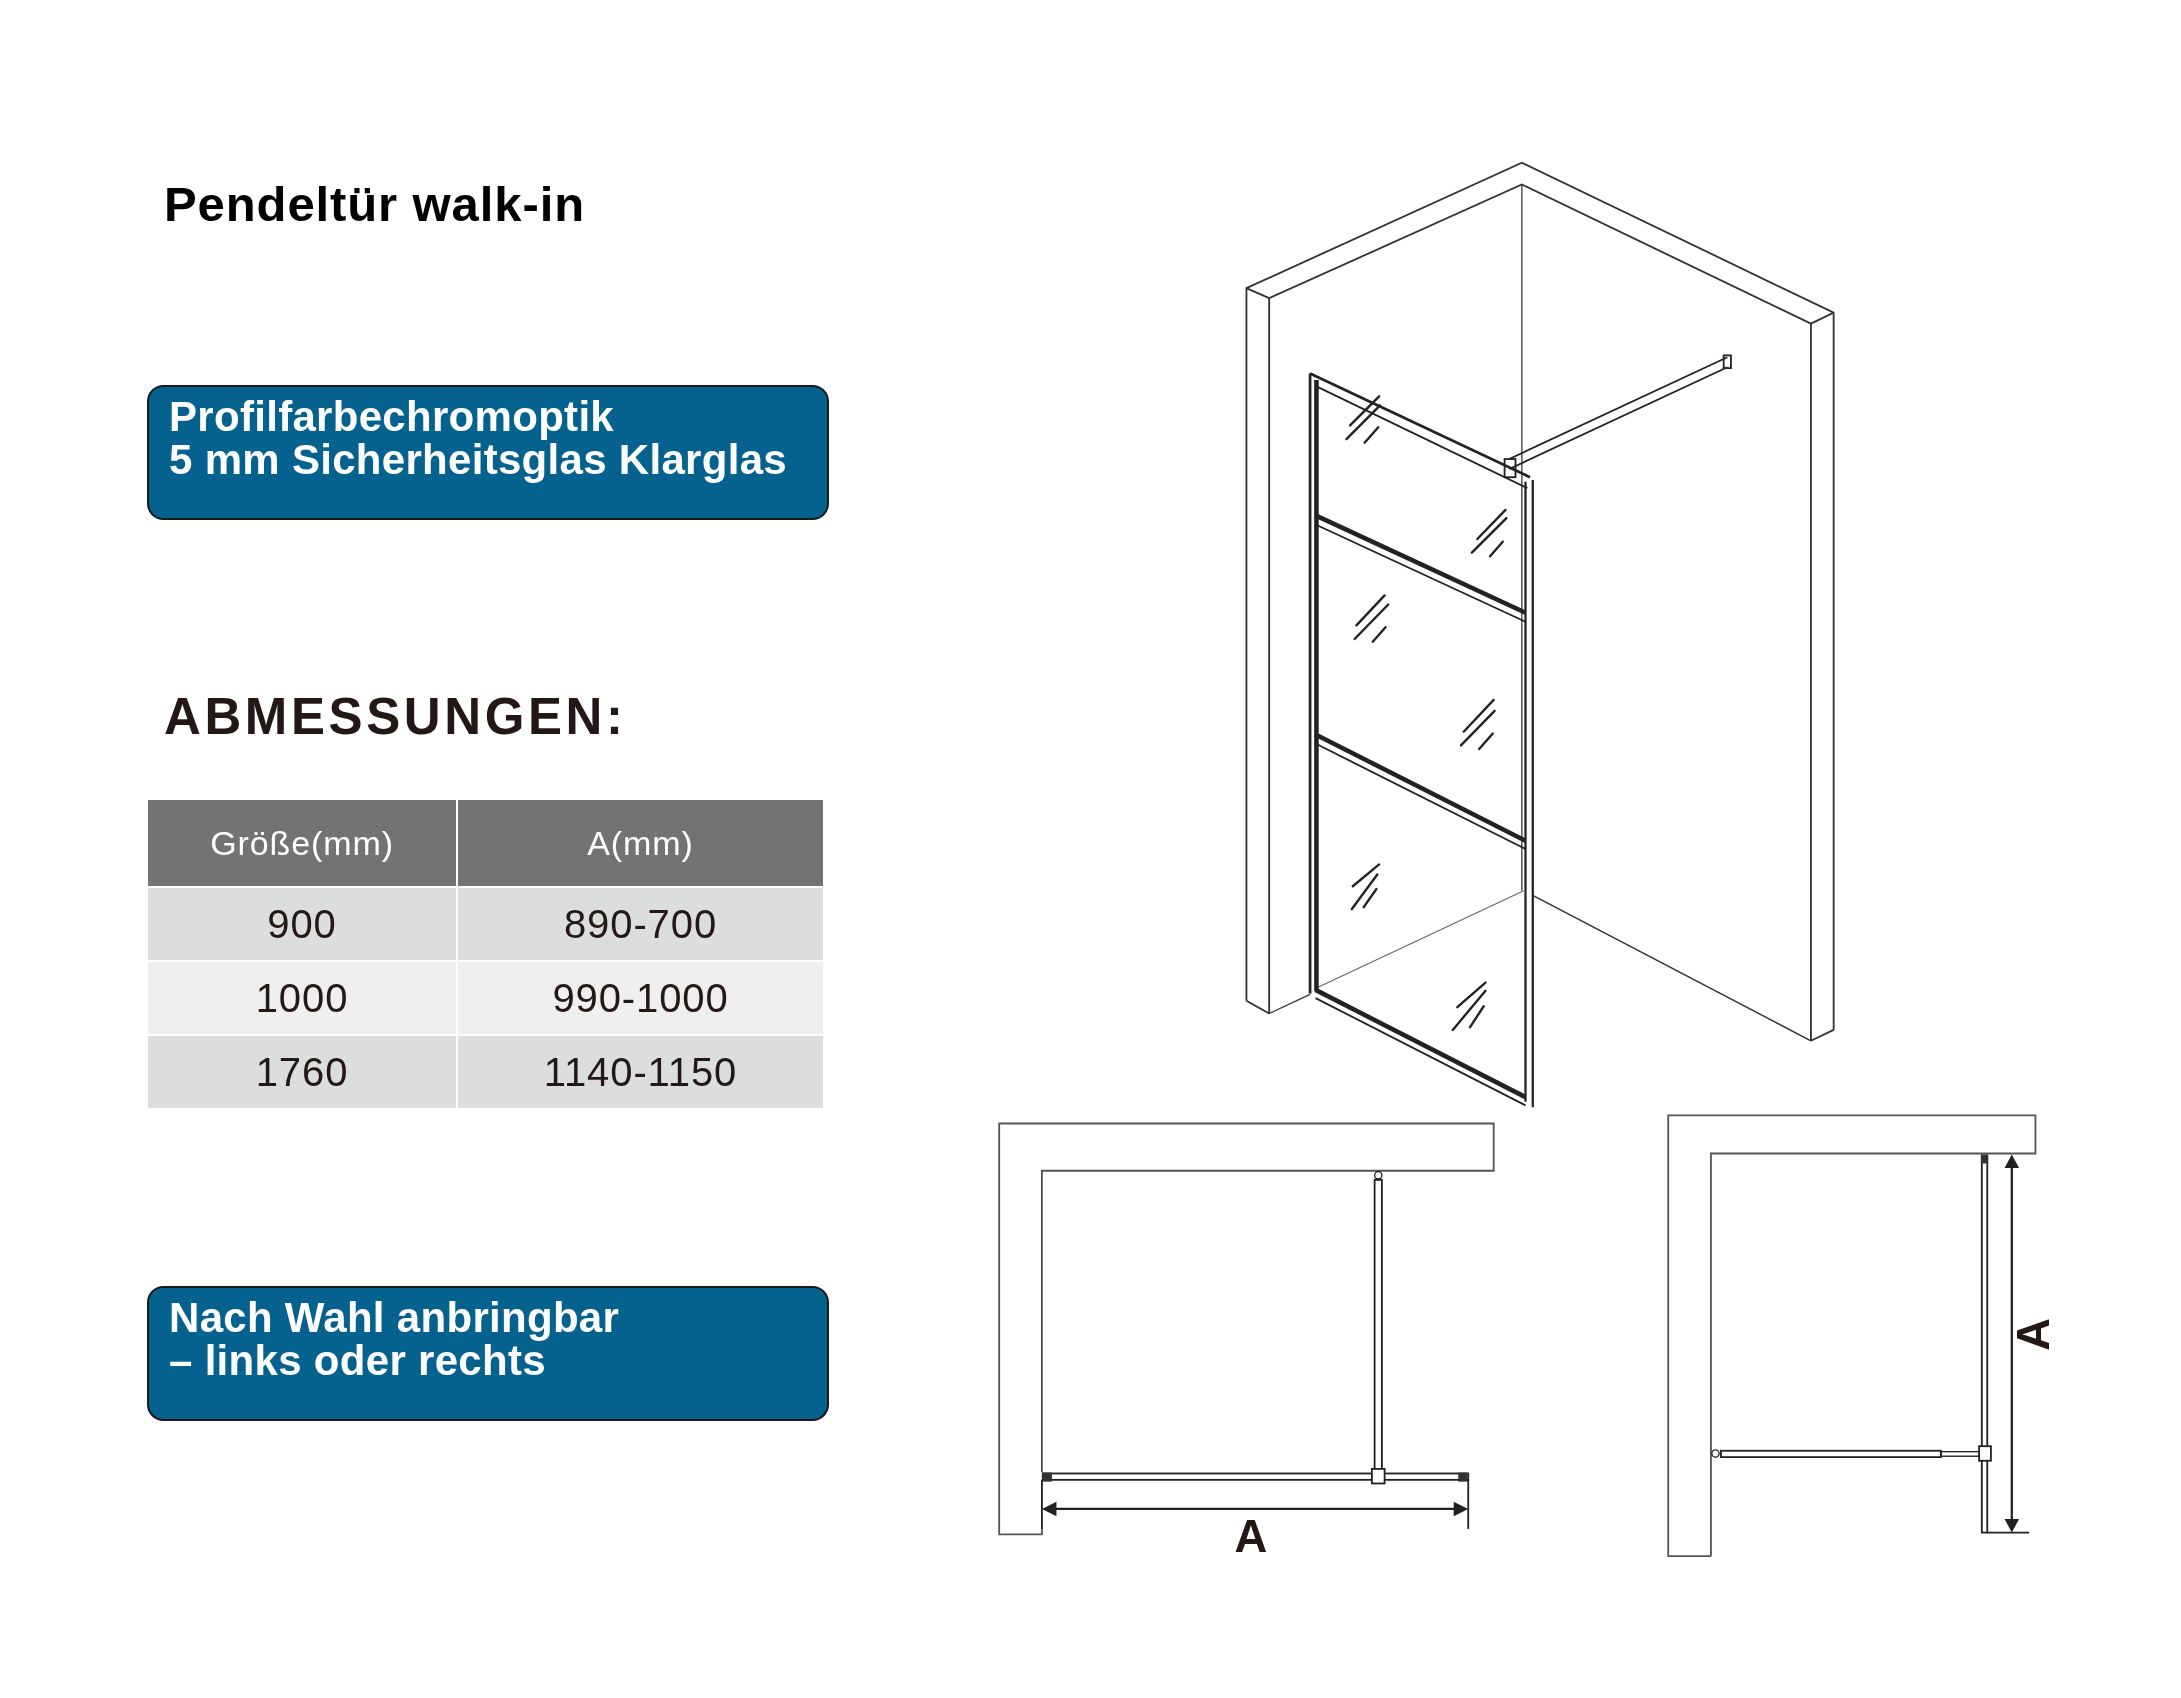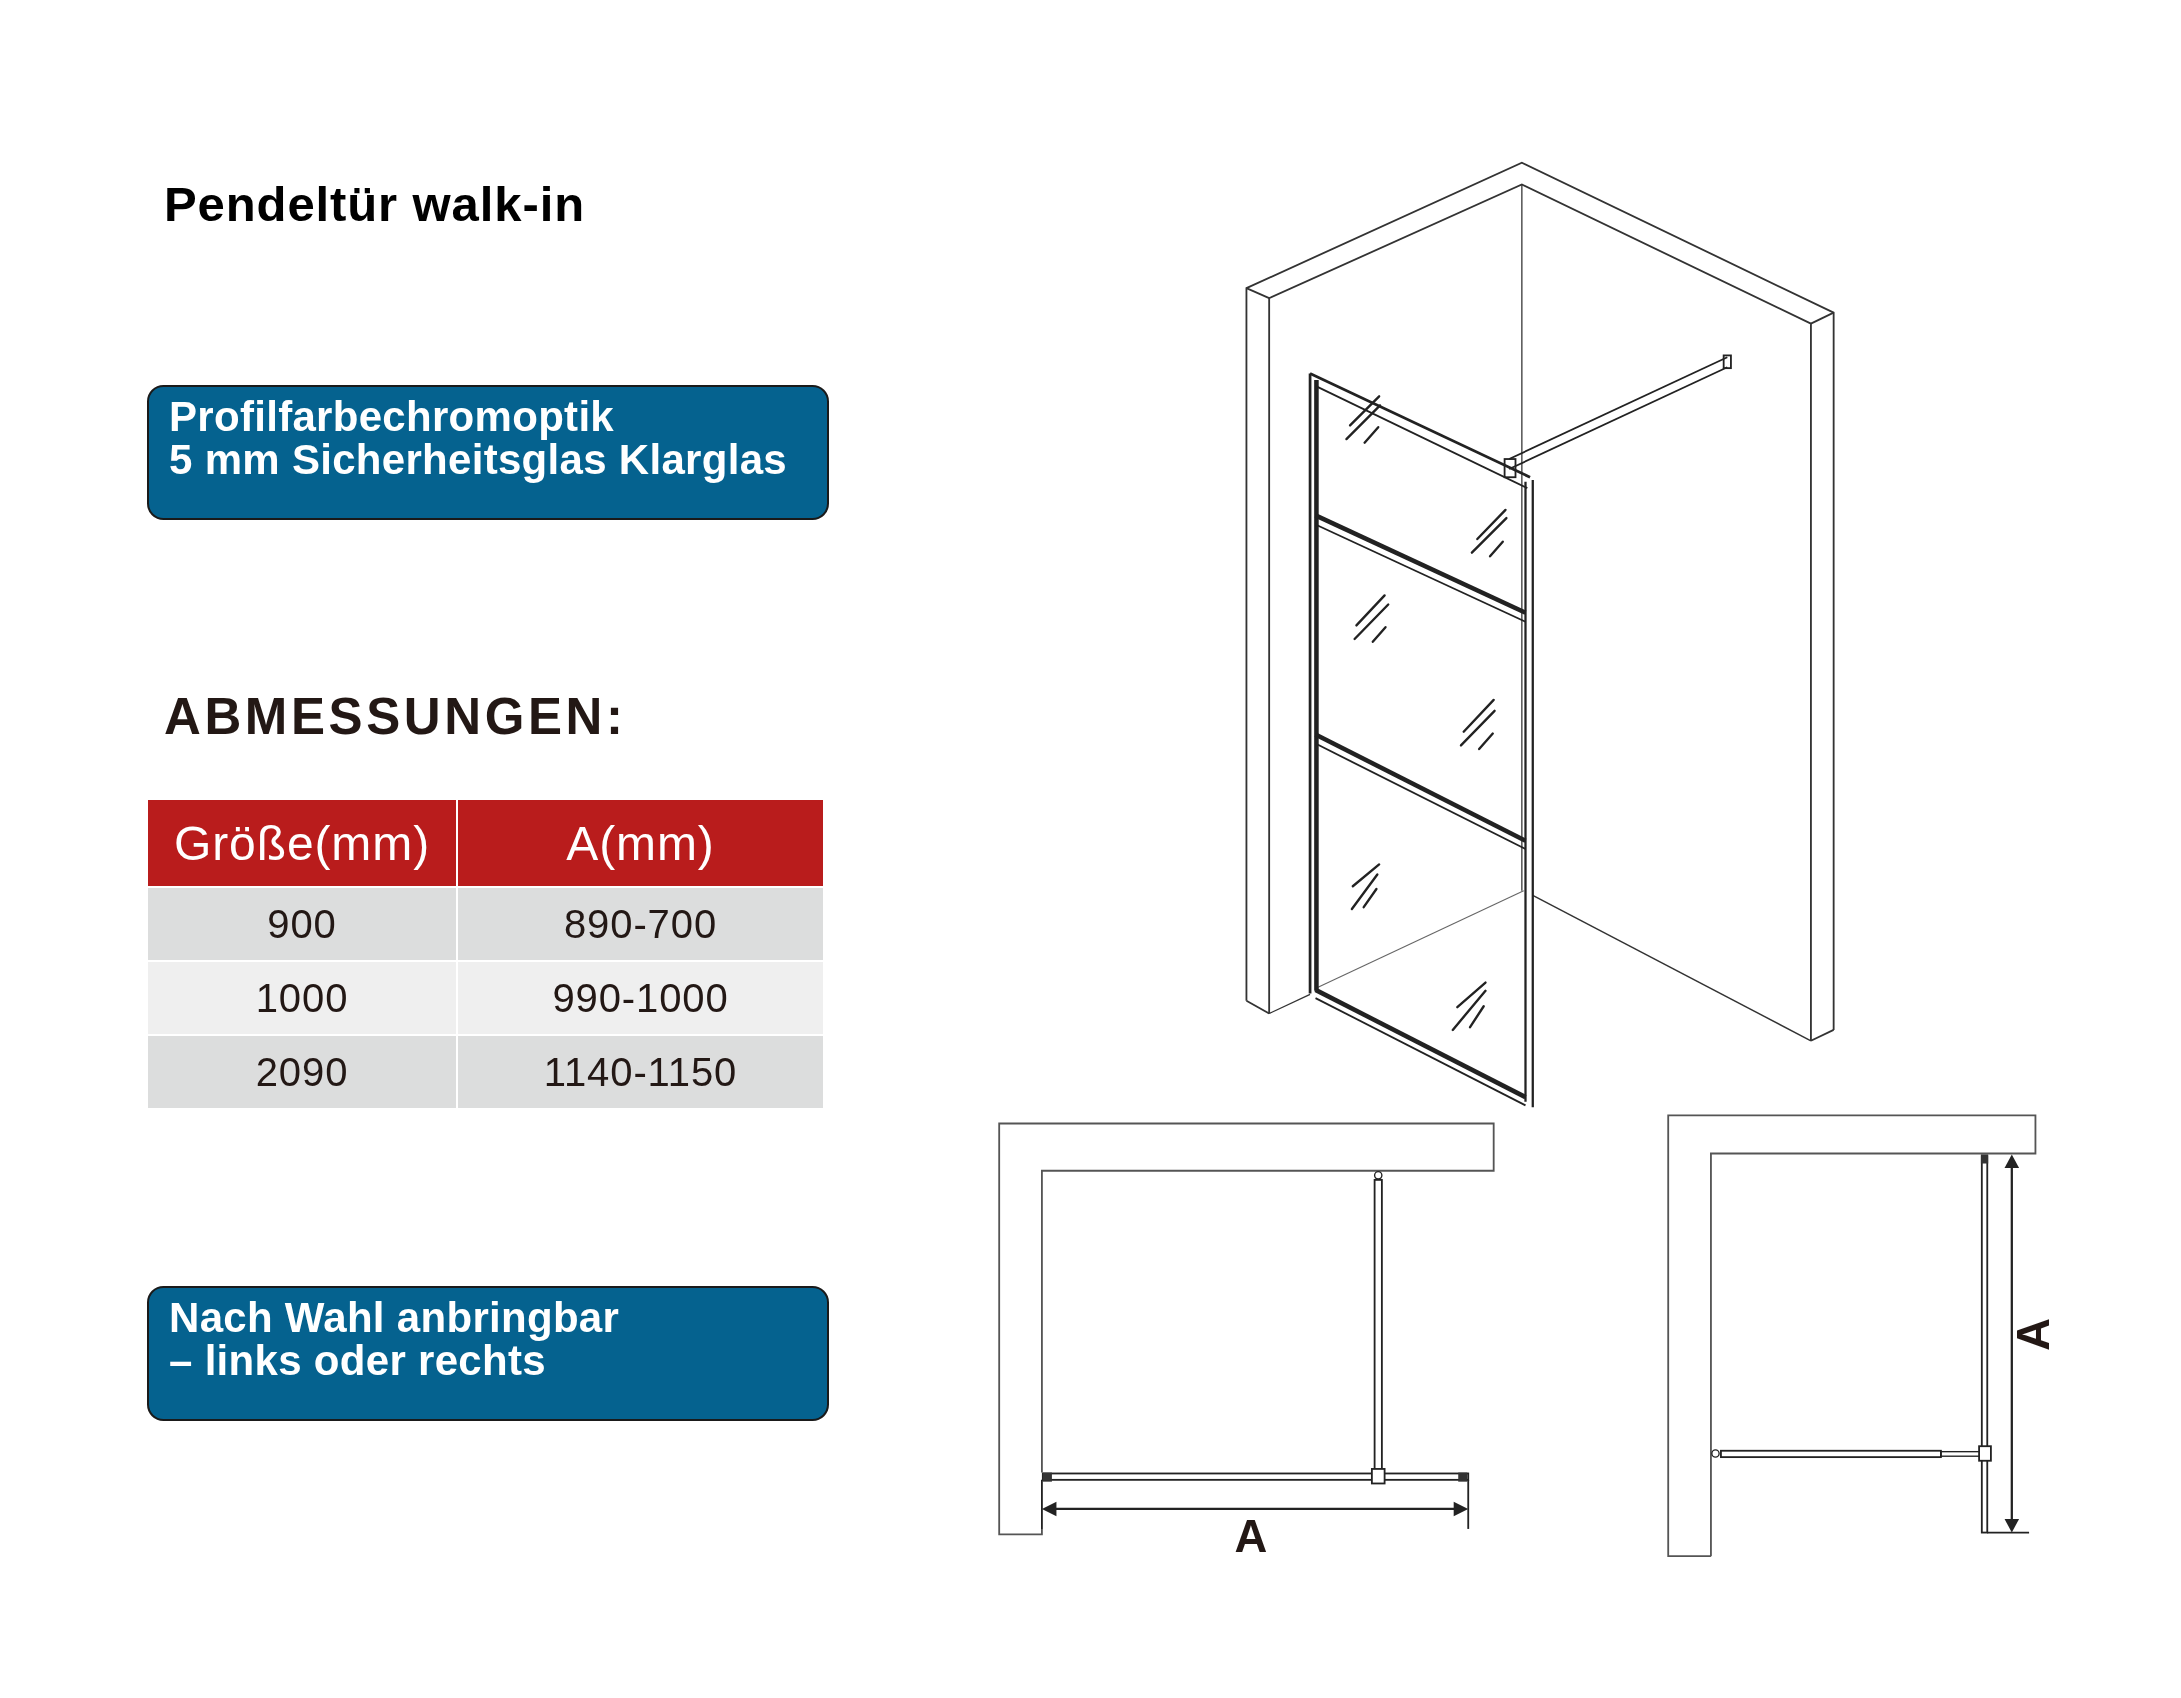--- a/index.html
+++ b/index.html
@@ -14,21 +14,21 @@
   .infobox .line { display: block; white-space: nowrap; }
   .box1 { left: 147px; top: 385px; width: 682px; height: 135px; }
   .box2 { left: 147px; top: 1286px; width: 682px; height: 135px; }
   .section-heading { left: 164px; top: 691px; font-size: 51px; font-weight: bold; letter-spacing: 3.6px;
                      line-height: 1; white-space: nowrap; }
   table.dims { position: absolute; left: 148px; top: 800px; width: 675px; border-collapse: collapse;
                table-layout: fixed; }
   table.dims th, table.dims td { text-align: center; font-weight: normal; padding: 0;
                border-right: 2.7px solid #ffffff; }
   table.dims th:last-child, table.dims td:last-child { border-right: none; }
-  table.dims th { background: #b91c1c; color: #ffffff; height: 86px; font-size: 48px; letter-spacing: 0.9px; }
+  table.dims th { background: #737373; color: #ffffff; height: 86px; font-size: 34px; letter-spacing: 0.9px; }
   table.dims td { height: 72px; font-size: 40px; color: #231815; border-top: 2.7px solid #ffffff; letter-spacing: 0.9px; }
   table.dims tr.odd td { background: #dcdddd; }
   table.dims tr.even td { background: #efefef; margin-left: 32px; }
   table.dims col.c1 { width: 309px; }
   svg.drawing { position: absolute; left: 0; top: 0; }
   .dim-label { font-family: "Liberation Sans", sans-serif; font-weight: bold; font-size: 50px; fill: #231815; }
 </style>
 </head>
 <body>
 
@@ -55,21 +55,21 @@
   <tbody>
     <tr class="odd">
       <td>900</td>
       <td>890-700</td>
     </tr>
     <tr class="even">
       <td>1000</td>
       <td>990-1000</td>
     </tr>
     <tr class="odd">
-      <td>2090</td>
+      <td>1760</td>
       <td>1140-1150</td>
     </tr>
   </tbody>
 </table>
 
 <div class="abs infobox box2">
   <span class="line">Nach Wahl anbringbar</span>
   <span class="line">– links oder rechts</span>
 </div>
 

